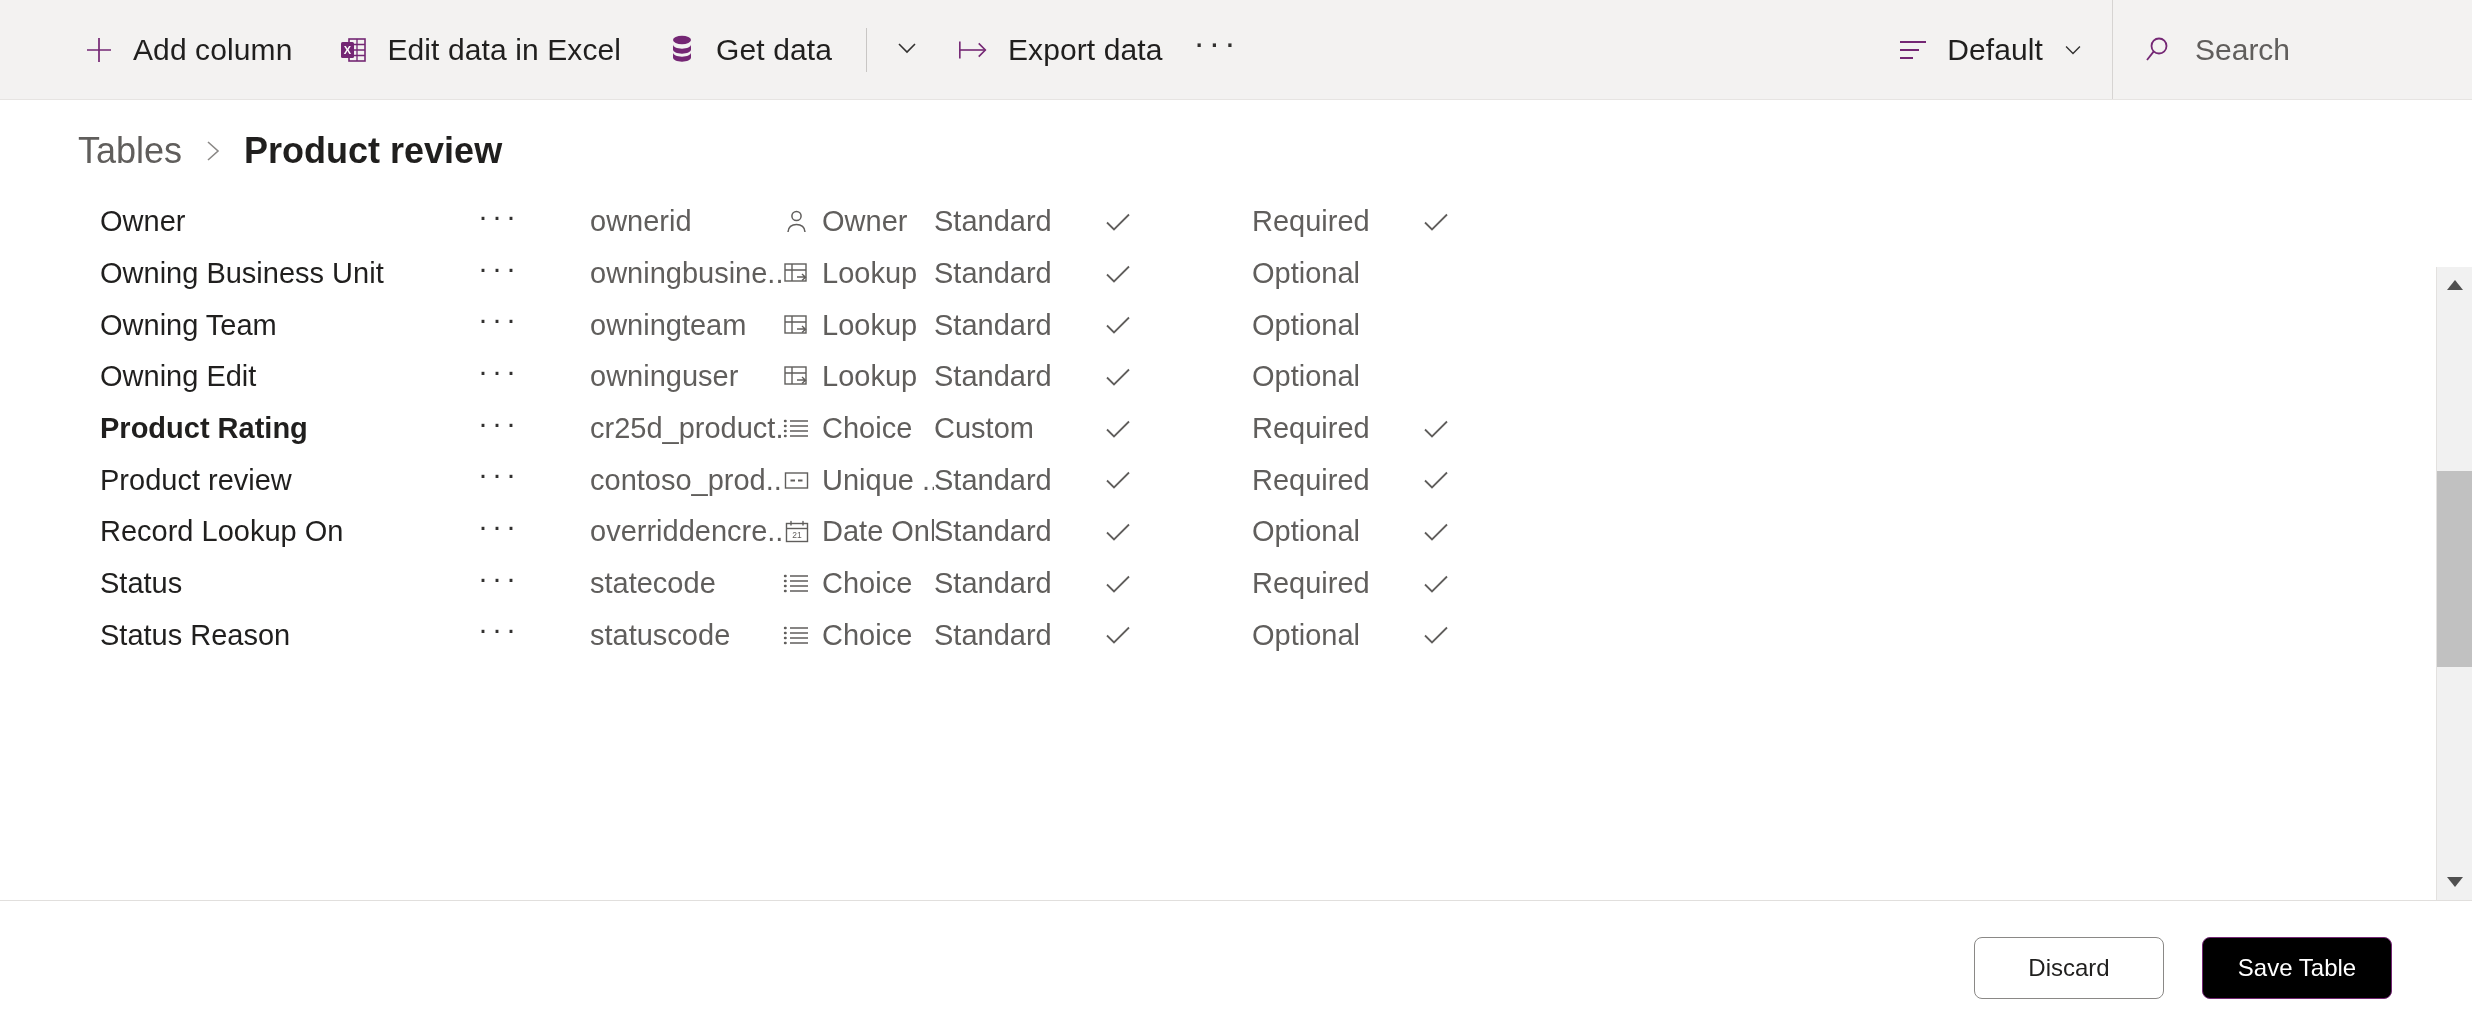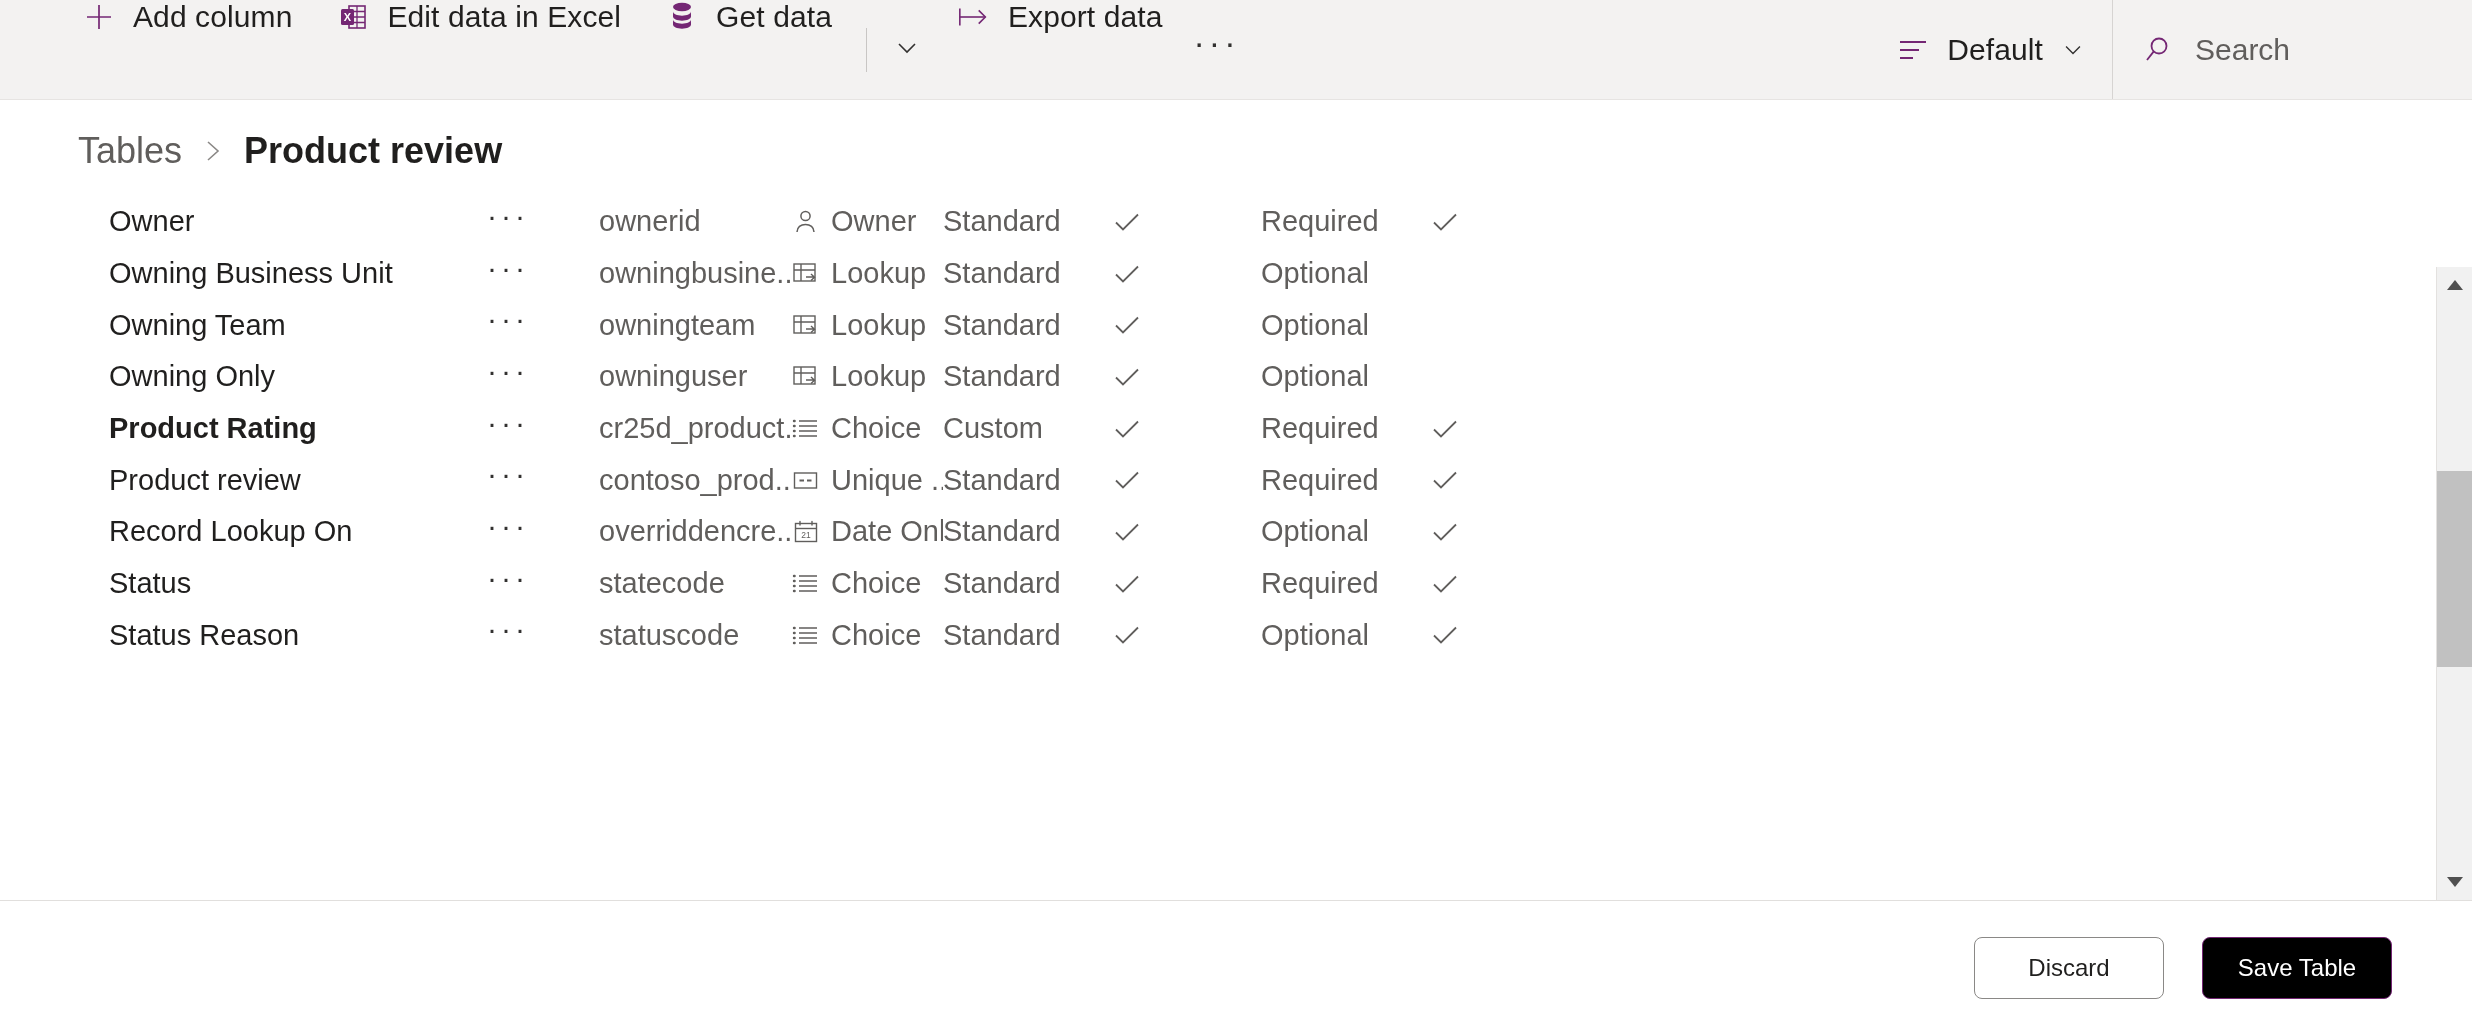--- a/index.html
+++ b/index.html
@@ -22,20 +22,21 @@
     border-bottom: 1px solid #e6e4e2;
   }
   .cmd-left {
     display: flex;
     align-items: center;
     height: 100%;
     padding-left: 60px;
   }
   .cmd-btn {
     display: flex;
+    align-items: center;
     gap: 17px;
     height: 100%;
     padding: 0 22px;
     cursor: pointer;
     white-space: nowrap;
   }
   .cmd-label {
     font-size: 30px;
     color: #201f1e;
     letter-spacing: 0.1px;
@@ -123,21 +124,20 @@
     top: 96px;
     bottom: 0;
     overflow: hidden;
   }
   .row {
     display: flex;
     align-items: center;
     height: 51.7px;
     padding-left: 100px;
     cursor: pointer;
-    margin-left: 9px;
   }
   .c-display {
     width: 378px;
     font-size: 29px;
     color: #201f1e;
     white-space: nowrap;
     overflow: hidden;
   }
   .c-display.bold { font-weight: 700; }
   .c-menu {
@@ -434,21 +434,21 @@
             <span class="tick">
               <svg width="32" height="32" viewBox="0 0 32 32" fill="none" stroke="currentColor" stroke-width="1.8">
                 <path d="M5 16.5 L12 23.5 L27 8.5"></path>
               </svg>
             </span>
           </div>
           <div class="c-req">Optional</div>
           <div class="c-check2"></div>
         </div>
         <div class="row">
-          <div class="c-display">Owning Only</div>
+          <div class="c-display">Owning Edit</div>
           <div class="c-menu">···</div>
           <div class="c-name">owninguser</div>
           <div class="c-type">
             <span class="type-icon">
               <svg width="27" height="25" viewBox="0 0 27 25" fill="none" stroke="currentColor" stroke-width="1.4">
                 <rect x="2" y="3" width="21" height="17"></rect>
                 <path d="M2 9 H23 M9 3 V20"></path>
                 <path d="M14 16 H22 M19 13 L22.5 16.2 L19 19.5"></path>
               </svg>
             </span>

